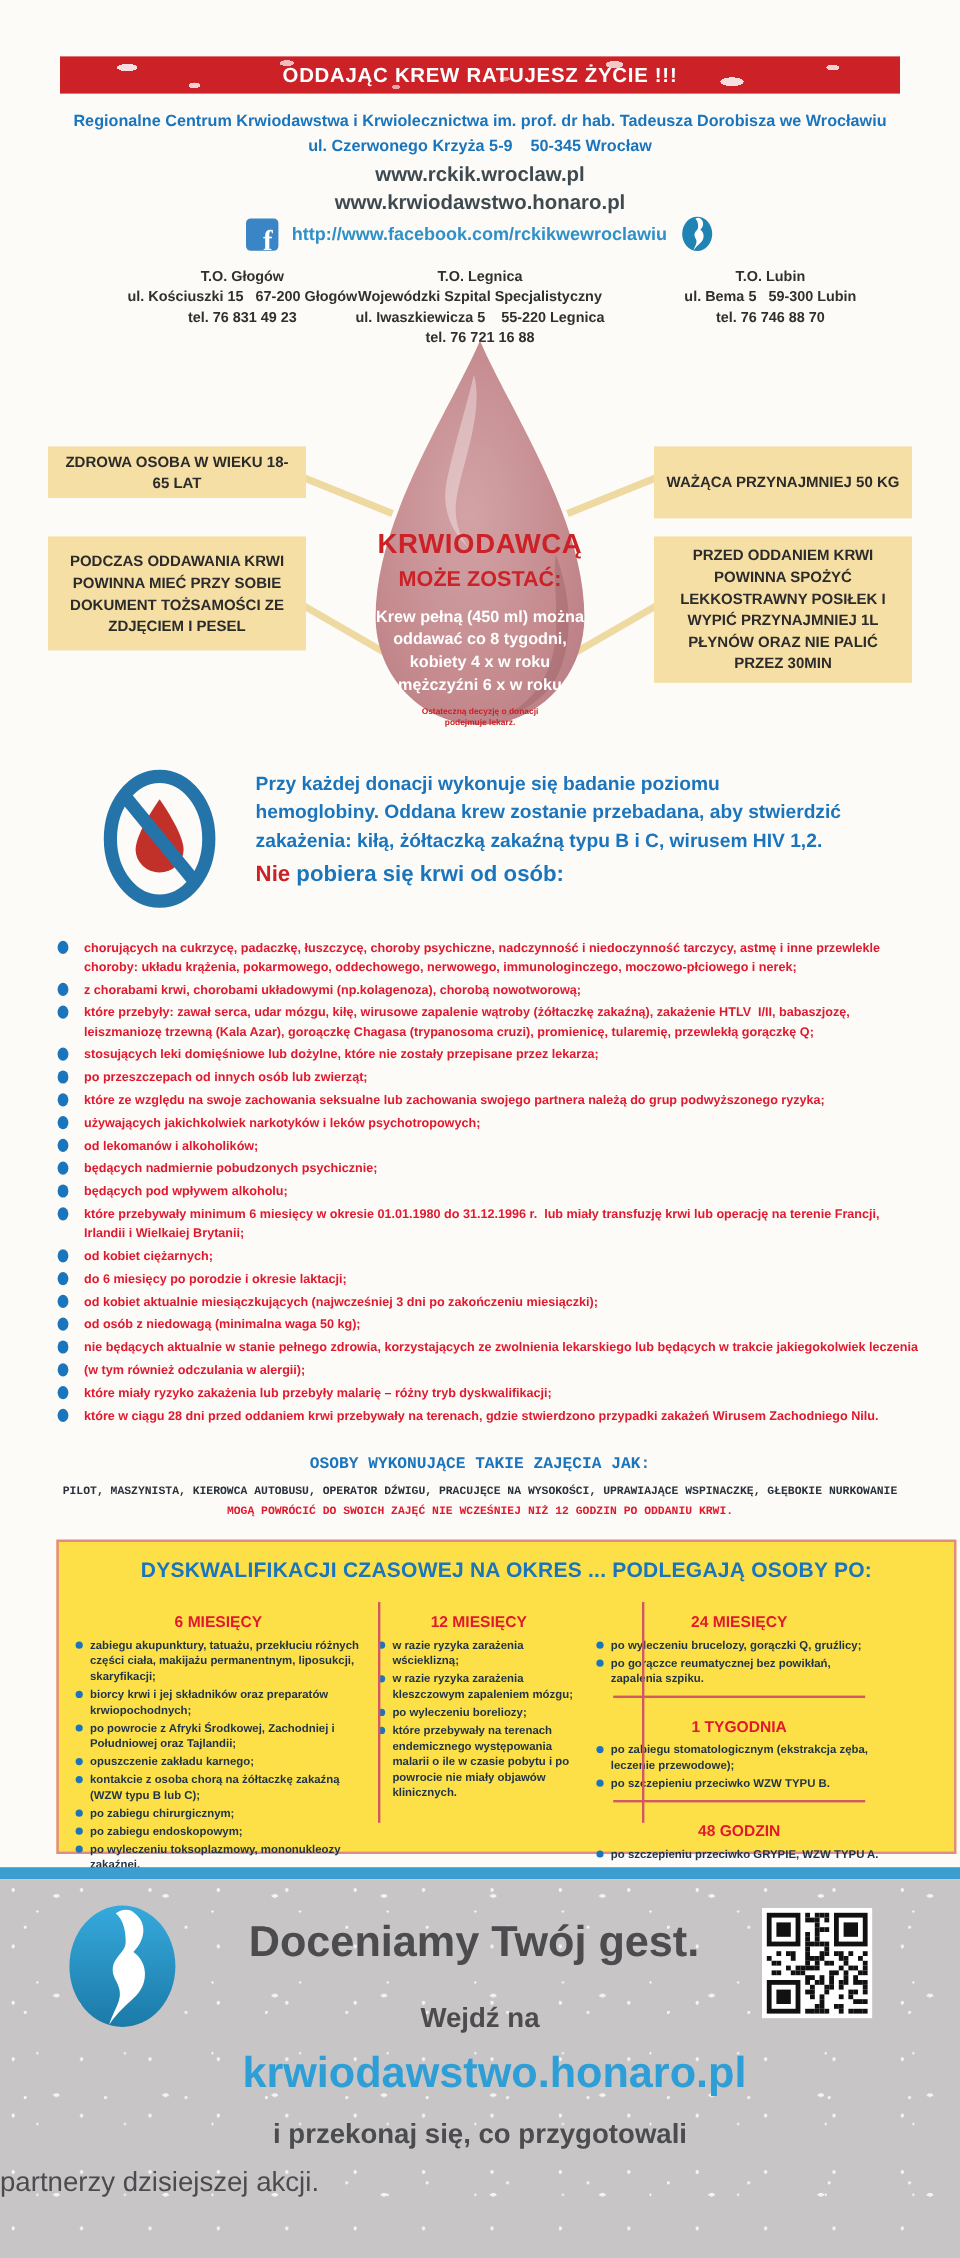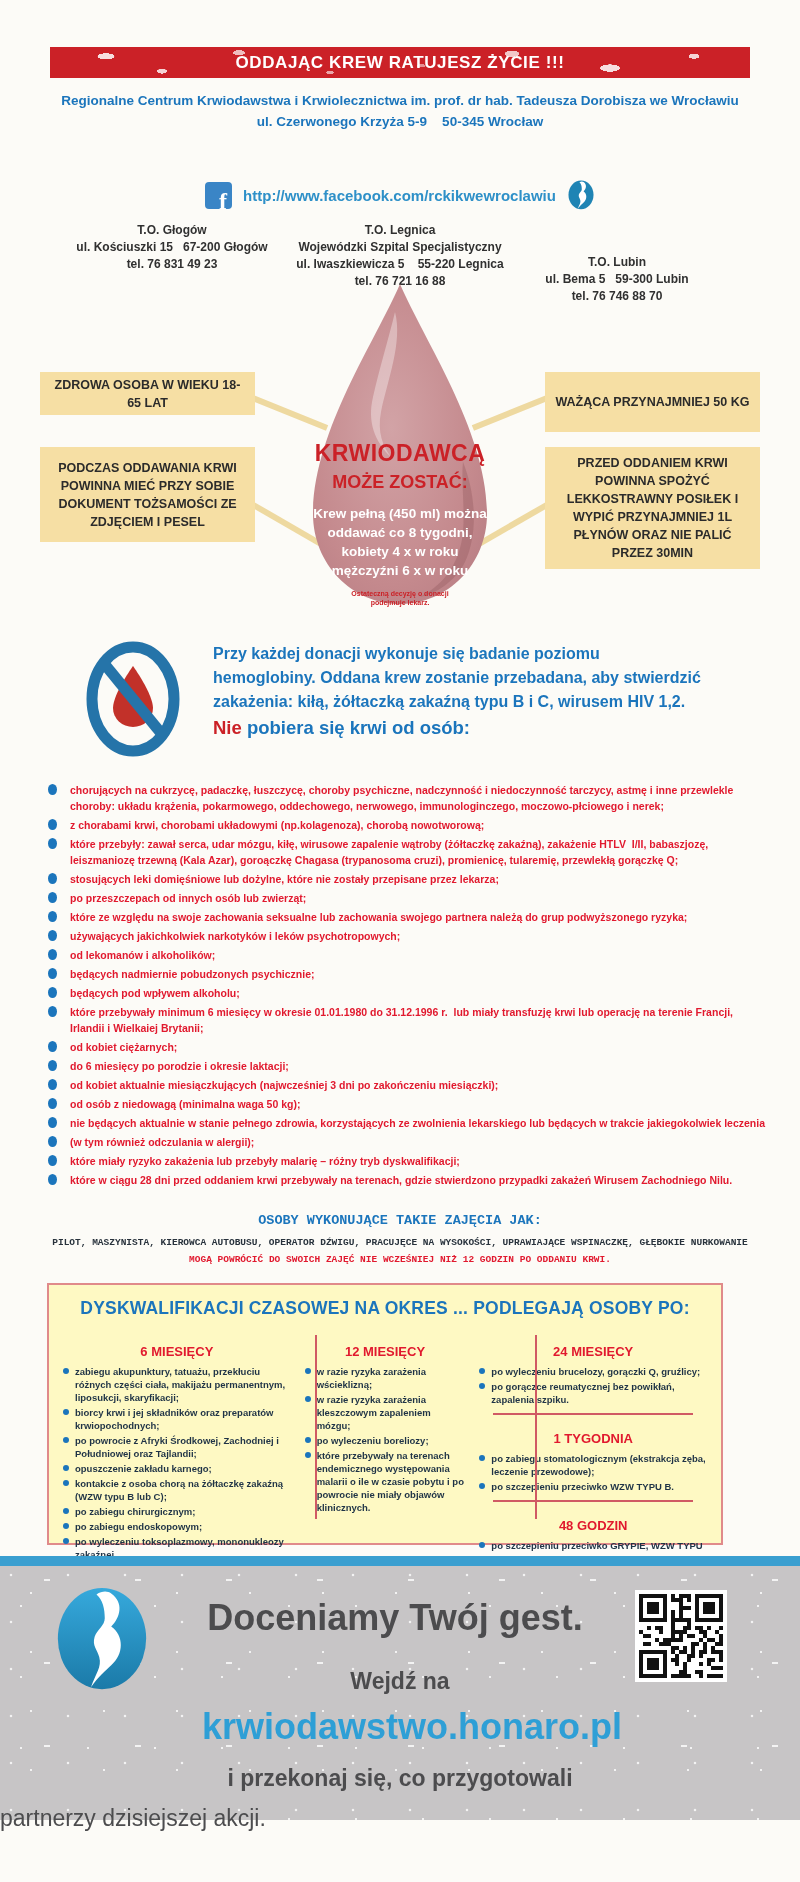--- a/index.html
+++ b/index.html
@@ -35,23 +35,23 @@
   .fb-row{position:absolute;top:180px;left:0;width:100%;display:flex;justify-content:center;
     align-items:center;gap:11px;}
   .fb-icon{width:27px;height:27px;background:#3a85c6;border-radius:4px;position:relative;overflow:hidden;}
   .fb-icon span{position:absolute;right:5px;bottom:-6px;color:#fff;font-weight:bold;font-size:24px;font-family:"Liberation Serif",serif;}
   .fb-link{color:var(--link-blue);font-weight:bold;font-size:15px;text-decoration:none;}
   .mini-logo{width:28px;height:30px;}
 
   
   .branches{position:absolute;top:222px;left:0;width:100%;}
   .branch{position:absolute;text-align:center;font-weight:bold;font-size:12px;line-height:17px;color:#303030;}
-  .branch-1{left:32px;width:280px;}
+  .branch-1{left:62px;width:280px;}
   .branch-2{left:255px;width:290px;}
-  .branch-3{left:482px;width:270px;margin-top:32px;}
+  .branch-3{left:507px;width:270px;}
 
   
   .connector{position:absolute;height:6px;background:var(--beige-line);z-index:1;}
   .drop-svg{position:absolute;left:295px;top:282px;width:210px;height:325px;z-index:2;}
   .drop-text{position:absolute;left:288px;top:440px;width:224px;z-index:3;text-align:center;}
   .drop-title1{color:var(--red);font-weight:bold;font-size:23px;letter-spacing:.5px;}
   .drop-title2{color:var(--red);font-weight:bold;font-size:18px;margin-top:5px;}
   .drop-body{margin-top:11px;color:#fff;font-weight:bold;font-size:13.5px;line-height:19px;}
   .drop-note{margin-top:9px;color:var(--red);font-weight:bold;font-size:7px;line-height:9px;}
   .info-box{position:absolute;background:var(--beige);z-index:4;display:flex;align-items:center;
@@ -75,37 +75,37 @@
   .dot{flex:none;width:9px;height:11px;border-radius:50%;background:var(--blue);margin-top:2px;}
   .exclusions li span.txt{color:var(--red-text);font-weight:bold;font-size:10.5px;line-height:16px;}
 
   
   .jobs{position:absolute;top:1213px;left:0;width:100%;text-align:center;font-family:Liberation Mono, monospace;}
   .jobs-heading{color:var(--blue);font-weight:bold;font-size:13.5px;}
   .jobs-list{margin-top:9px;color:#28323c;font-weight:bold;font-size:9.5px;}
   .jobs-note{margin-top:6px;color:var(--red-text);font-weight:bold;font-size:9.5px;}
 
   
-  .disq{position:absolute;left:47px;top:1283px;width:676px;height:262px;border:2px solid var(--box-border-red);background:#fef9c3;}
+  .disq{position:absolute;left:47px;top:1283px;width:750px;height:262px;border:2px solid var(--box-border-red);background:#fde047;}
   .disq-heading{margin-top:13px;text-align:center;color:var(--blue);font-weight:bold;font-size:17.5px;letter-spacing:.2px;}
   .disq-cols{display:flex;gap:14px;padding:9px 14px 0 14px;}
   .dcol{position:relative;}
   .dc1{width:238px;} .dc2{width:168px;} .dc3{width:238px;}
   .dcol-heading{text-align:center;color:var(--red-text);font-weight:bold;font-size:13px;margin-bottom:6px;margin-top:16px;}
   .ditems{list-style:none;}
   .ditems li{display:flex;gap:6px;margin-bottom:2px;}
   .ddot{flex:none;width:6px;height:6px;border-radius:50%;background:var(--blue);margin-top:3px;}
   .ditems li span.txt{color:var(--navy);font-weight:bold;font-size:9.5px;line-height:13px;}
   .vline{position:absolute;width:2px;background:var(--divider-red);top:50px;height:184px;z-index:5;}
   .vline-1{left:266px;} .vline-2{left:486px;}
   .hsep{height:2px;background:var(--divider-red);width:88%;margin:7px auto 7px auto;}
 
   
   .footer-bar{position:absolute;top:1556px;left:0;width:800px;height:10px;background:#3a9fd0;}
-  .footer{position:absolute;top:1566px;left:0;width:800px;height:254px;background:var(--gray-bg);}
+  .footer{position:absolute;top:1566px;left:0;width:800px;height:316px;background:var(--gray-bg);}
   .footer::after{content:"";position:absolute;inset:0;background-image:
     radial-gradient(circle 1.6px at 11px 9px,#fff 90%,transparent),
     radial-gradient(circle 1.1px at 31px 27px,#fff 90%,transparent),
     radial-gradient(ellipse 3px 1.5px at 47px 14px,#fff 90%,transparent),
     radial-gradient(circle 1.3px at 21px 40px,#fff 90%,transparent);
     background-size:57px 47px,73px 59px,91px 83px,67px 71px;opacity:.8;}
   .footer-logo{position:absolute;left:56px;top:18px;width:92px;height:110px;z-index:2;}
   .footer-qr{position:absolute;left:635px;top:24px;width:92px;height:92px;z-index:2;}
   .f-line1{position:absolute;top:31px;left:150px;width:490px;text-align:center;color:var(--dark-text);
     font-weight:bold;font-size:36px;z-index:2;}
@@ -123,20 +123,24 @@
 
 <div class="page">
 
   <div class="banner">
     <div class="banner-text">ODDAJĄC KREW RATUJESZ ŻYCIE !!!</div>
   </div>
 
   <div class="org-name">
     <div>Regionalne Centrum Krwiodawstwa i Krwiolecznictwa  im. prof. dr hab. Tadeusza Dorobisza we Wrocławiu</div>
     <div class="pre">ul. Czerwonego Krzyża 5-9    50-345 Wrocław</div>
+  </div>
+  <div class="org-urls">
+    <div>www.rckik.wroclaw.pl</div>
+    <div>www.krwiodawstwo.honaro.pl</div>
   </div>
   <div class="fb-row">
     <div class="fb-icon">
         <span>f</span>
       </div>
     <span class="fb-link">http://www.facebook.com/rckikwewroclawiu</span>
     <svg class="mini-logo" viewBox="0 0 100 115">
       <ellipse cx="50" cy="57" rx="48" ry="55" fill="#1f84b4"></ellipse>
       <path d="M60 8 C74 18 70 34 60 44 C74 54 74 74 60 86 C54 92 46 98 38 110 C43 95 50 88 47 77 C45 69 39 65 42 55 C45 47 53 43 53 35 C53 25 51 15 44 9 C50 5 56 5 60 8 Z" fill="#fff"></path>
     </svg>

